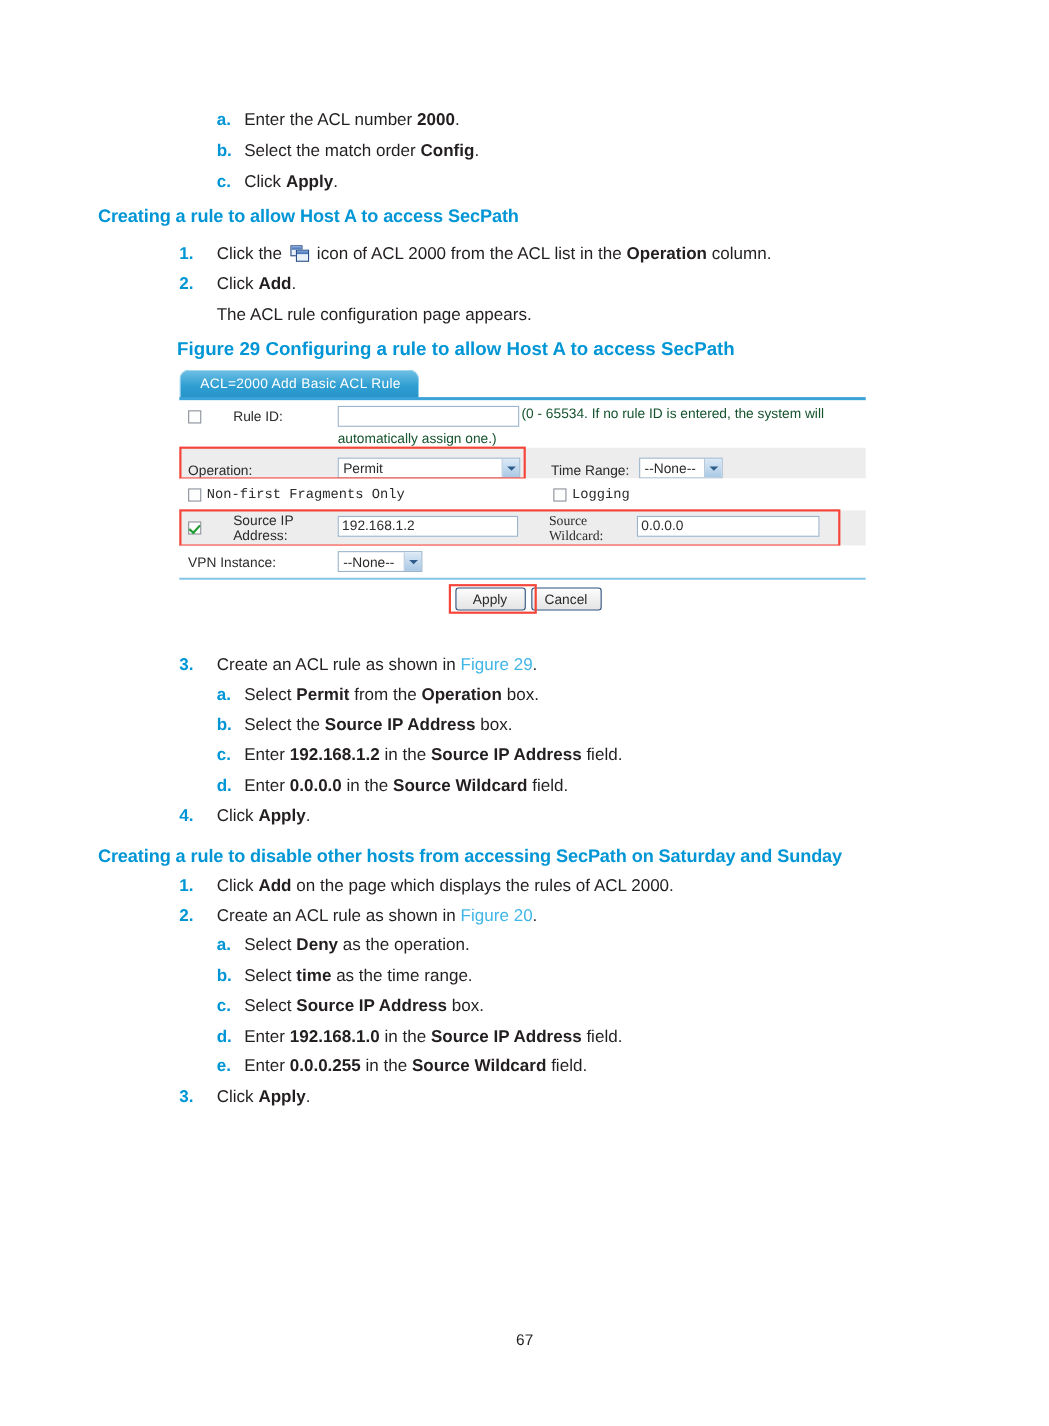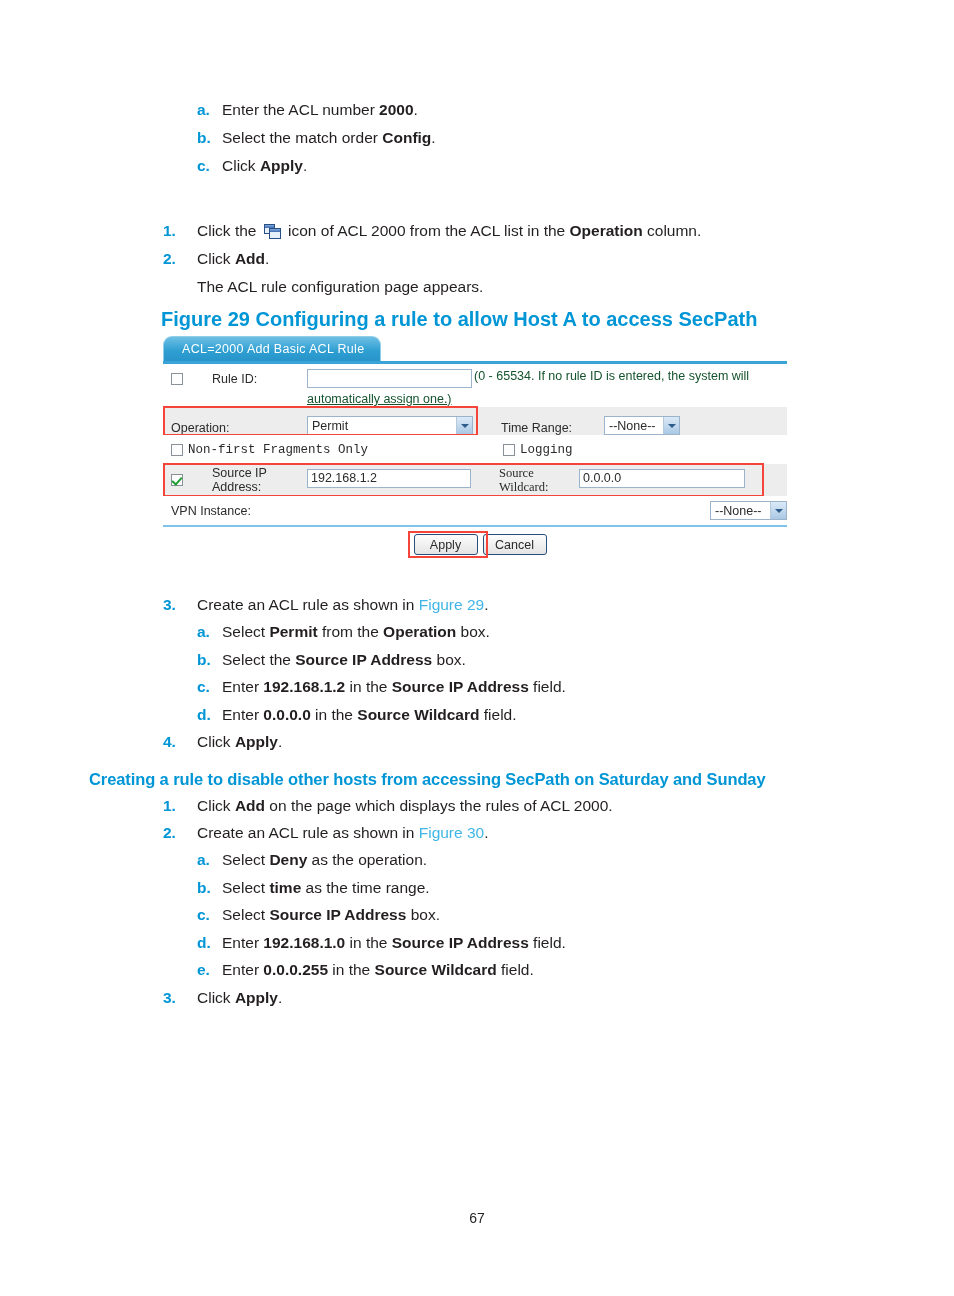--- a/index.html
+++ b/index.html
@@ -49,21 +49,21 @@
     margin: 0;
     font-size: 16.5px;
     font-weight: bold;
     color: #0096d6;
     letter-spacing: -0.1px;
     white-space: nowrap;
   }
 
   .figcap {
     position: absolute;
-    font-size: 20px;
+    font-size: 17px;
     font-weight: bold;
     color: #0096d6;
     white-space: nowrap;
   }
 
   .pagenum {
     position: absolute;
     width: 954px;
     left: 0;
     text-align: center;
@@ -276,20 +276,21 @@
   </div>
   <div class="row" style="left:197px; top:128px;">
     <span class="marker alpha">b.</span>
     <span class="txt"><span>Select the match order </span><span class="b">Config</span><span>.</span></span>
   </div>
   <div class="row" style="left:197px; top:156px;">
     <span class="marker alpha">c.</span>
     <span class="txt"><span>Click </span><span class="b">Apply</span><span>.</span></span>
   </div>
 
+  <h2 class="section" style="left:89px; top:188px;">Creating a rule to allow Host A to access SecPath</h2>
 
   <div class="row" style="left:163px; top:221px;">
     <span class="marker num">1.</span>
     <span class="txt"><span>Click the </span><span class="cascade-icon"><span class="w w1"></span><span class="w w2"></span></span><span> icon of ACL 2000 from the ACL list in the </span><span class="b">Operation</span><span> column.</span></span>
   </div>
   <div class="row" style="left:163px; top:249px;">
     <span class="marker num">2.</span>
     <span class="txt"><span>Click </span><span class="b">Add</span><span>.</span></span>
   </div>
   <div class="row" style="left:197px; top:277px;">
@@ -307,38 +308,38 @@
 
     <div class="acl-body">
 
       <div class="frow white" style="min-height:38px; align-items:flex-start; padding-top:5px;">
         <div class="cell-label lbl-w" style="padding-top:3px;">
           <span class="chk"></span>
           <span>Rule ID:</span>
         </div>
         <div style="flex:0 0 auto;">
           <span class="tinput" style="width:165px;"></span>
-          <div class="hint" style="margin-top:1px;text-decoration:underline;">automatically assign one.)</div>
+          <div class="hint" style="margin-top:1px;">automatically assign one.)</div>
         </div>
         <div class="hint" style="position:absolute; left:311px; top:5px;">(0 - 65534. If no rule ID is entered, the system will</div>
       </div>
 
       <div class="frow gray" style="min-height:28px;align-items:flex-end;">
         <div class="cell-label lbl-w">
           <span>Operation:</span>
         </div>
         <div style="flex:0 0 auto;">
           <span class="tselect" style="width:166px;">
             <span>Permit</span>
             <span class="arrow">
                 <i></i>
               </span>
           </span>
         </div>
-        <div class="cell-label" style="width:131px; padding-left:28px;">
+        <div class="cell-label" style="width:108px; padding-left:28px;">
           <span>Time Range:</span>
         </div>
         <div style="flex:0 0 auto;">
           <span class="tselect" style="width:76px;">
             <span>--None--</span>
             <span class="arrow">
                 <i></i>
               </span>
           </span>
         </div>
@@ -367,21 +368,21 @@
         <div style="flex:0 0 auto; width:108px; padding-left:28px; box-sizing:border-box; line-height:14px;font-family:Liberation Serif, serif;">
           <div>Source</div>
           <div>Wildcard:</div>
         </div>
         <div style="flex:0 0 auto;">
           <span class="tinput" style="width:166px;">0.0.0.0</span>
         </div>
         <div class="redbox" style="left:0px; top:-1px; width:601px; height:34px;"></div>
       </div>
 
-      <div class="frow white" style="min-height:29px;justify-content:space-between;">
+      <div class="frow white" style="min-height:29px;">
         <div class="cell-label lbl-w">
           <span>VPN Instance:</span>
         </div>
         <div style="flex:0 0 auto;">
           <span class="tselect" style="width:77px;">
             <span>--None--</span>
             <span class="arrow">
                 <i></i>
               </span>
           </span>
@@ -429,21 +430,21 @@
   </div>
 
   <h2 class="section" style="left:89px; top:726px;margin-top:44px;">Creating a rule to disable other hosts from accessing SecPath on Saturday and Sunday</h2>
 
   <div class="row" style="left:163px; top:796px;">
     <span class="marker num">1.</span>
     <span class="txt"><span>Click </span><span class="b">Add</span><span> on the page which displays the rules of ACL 2000.</span></span>
   </div>
   <div class="row" style="left:163px; top:823px;">
     <span class="marker num">2.</span>
-    <span class="txt"><span>Create an ACL rule as shown in </span><span class="lnk">Figure 30</span><span>.</span></span>
+    <span class="txt"><span>Create an ACL rule as shown in </span><span class="lnk">Figure 20</span><span>.</span></span>
   </div>
 
   <div class="row" style="left:197px; top:850px;">
     <span class="marker alpha">a.</span>
     <span class="txt"><span>Select </span><span class="b">Deny</span><span> as the operation.</span></span>
   </div>
   <div class="row" style="left:197px; top:878px;">
     <span class="marker alpha">b.</span>
     <span class="txt"><span>Select </span><span class="b">time</span><span> as the time range.</span></span>
   </div>

